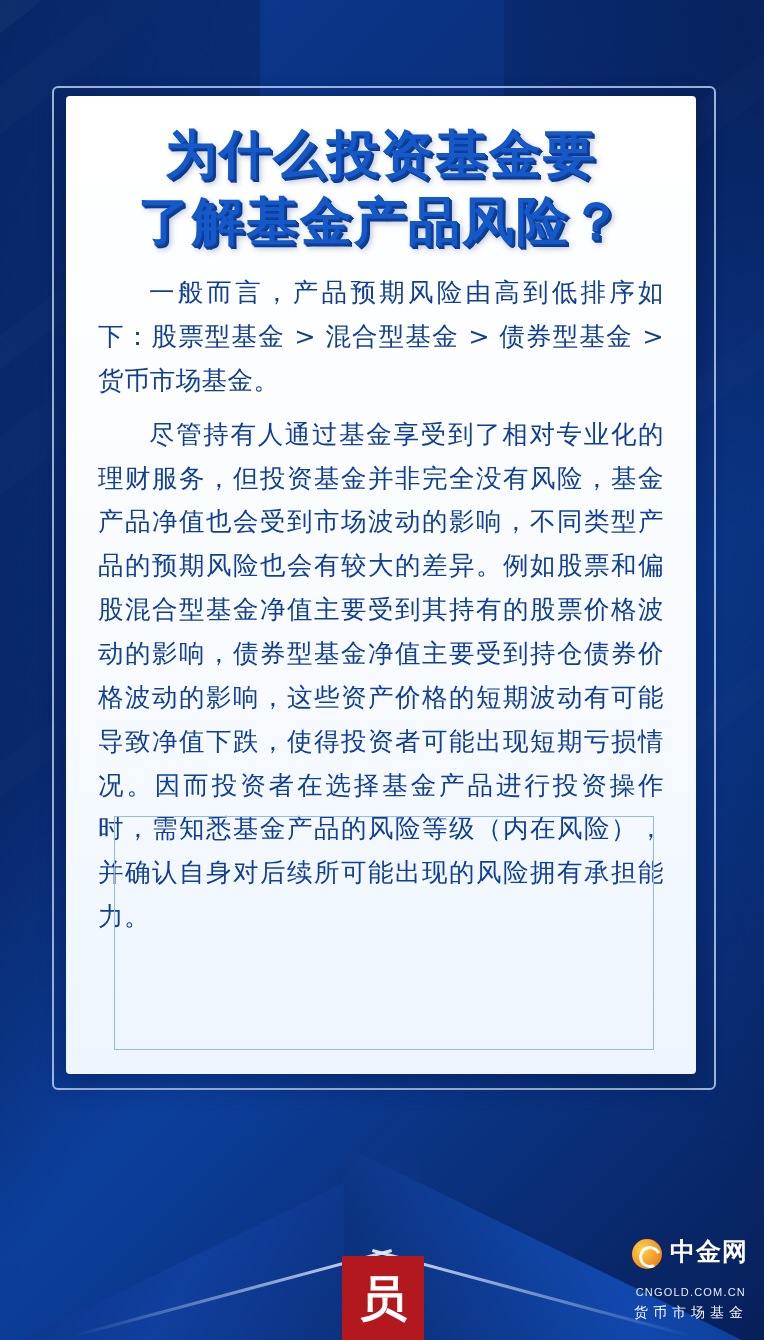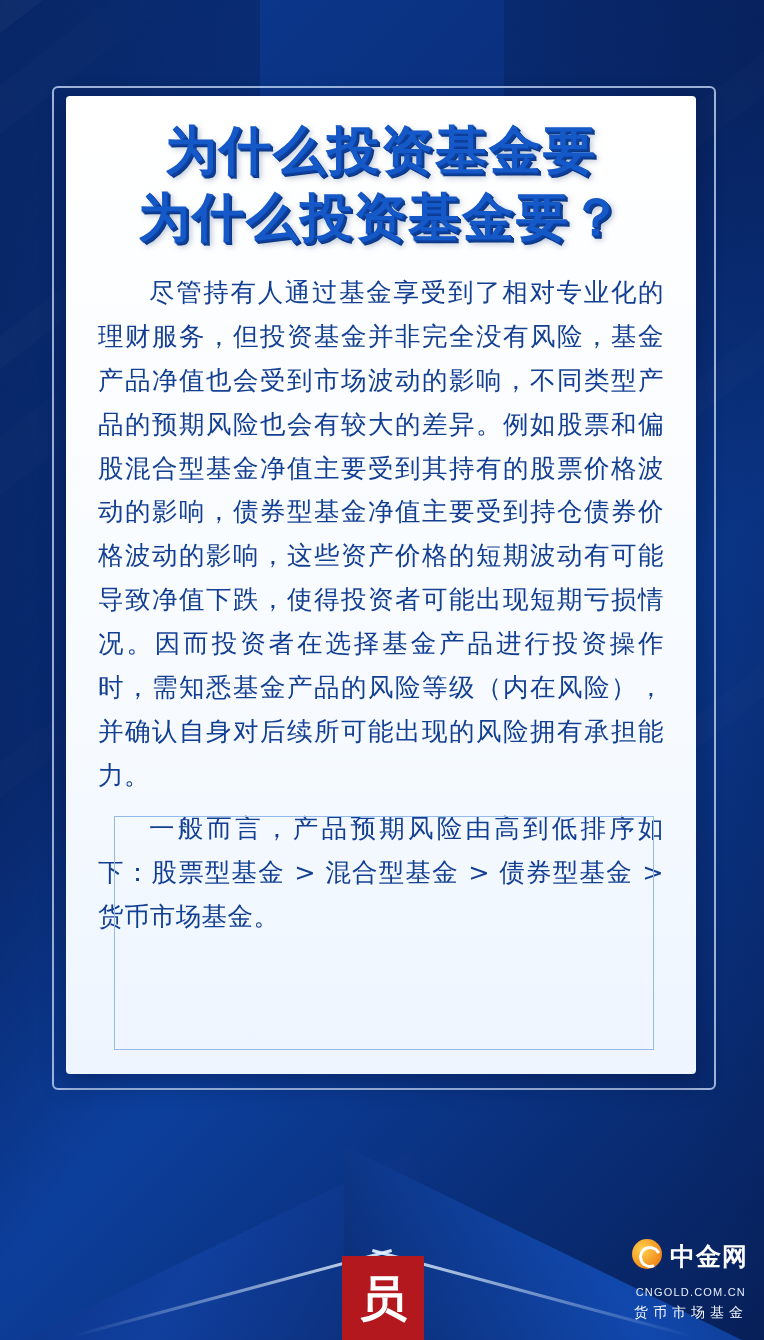--- a/index.html
+++ b/index.html
@@ -105,21 +105,21 @@
     border-radius: 4px;
     box-shadow: 0 8px 26px rgba(0,10,40,.35);
     overflow: hidden;
   }
 
   .title-wrap {
     padding: 26px 14px 6px 14px;
     text-align: center;
   }
   .title-line {
-    font-family: Liberation Mono, monospace;
+    font-family: Liberation Serif, serif;
     font-weight: 700;
     font-size: 52px;
     line-height: 1.28;
     letter-spacing: 2px;
     color: #1558c8;
     text-shadow:
        2px 0 0 #0f46a8,
        0 2px 0 #0f46a8,
        3px 3px 0 #0b3versions;
     text-shadow:
@@ -177,21 +177,21 @@
     position: absolute;
     right: 16px;
     bottom: 18px;
     display: flex;
     flex-direction: column;
     align-items: flex-end;
     color: #ffffff;
   }
   .brand-row {
     display: flex;
-    align-items: flex-end;
+    align-items: flex-start;
     gap: 8px;
   }
   .brand-mark {
     width: 30px; height: 30px;
     border-radius: 50%;
     background: radial-gradient(circle at 35% 35%, #ffd24d, #f08a1a 70%, #e2760d);
     position: relative;
     flex: 0 0 auto;
   }
   .brand-mark:after {
@@ -248,26 +248,26 @@
     <div class="fold-left"></div>
     <div class="fold-right"></div>
     <div class="fold-line"></div>
   </div>
 
   <div class="card-shadow"></div>
 
   <div class="card">
     <div class="title-wrap">
       <div class="title-line">为什么投资基金要</div>
-      <div class="title-line">为什么投资基金要？</div>
+      <div class="title-line">了解基金产品风险？</div>
     </div>
 
     <div class="body-box">
+      <p class="para">一般而言，产品预期风险由高到低排序如下：股票型基金 &gt; 混合型基金 &gt; 债券型基金 &gt; 货币市场基金。</p>
       <p class="para">尽管持有人通过基金享受到了相对专业化的理财服务，但投资基金并非完全没有风险，基金产品净值也会受到市场波动的影响，不同类型产品的预期风险也会有较大的差异。例如股票和偏股混合型基金净值主要受到其持有的股票价格波动的影响，债券型基金净值主要受到持仓债券价格波动的影响，这些资产价格的短期波动有可能导致净值下跌，使得投资者可能出现短期亏损情况。因而投资者在选择基金产品进行投资操作时，需知悉基金产品的风险等级（内在风险），并确认自身对后续所可能出现的风险拥有承担能力。</p>
-      <p class="para">一般而言，产品预期风险由高到低排序如下：股票型基金 &gt; 混合型基金 &gt; 债券型基金 &gt; 货币市场基金。</p>
     </div>
 
     <div class="frame-overlay"></div>
   </div>
 
   <div class="seal">
     <span>员</span>
   </div>
 
   <div class="brand">

